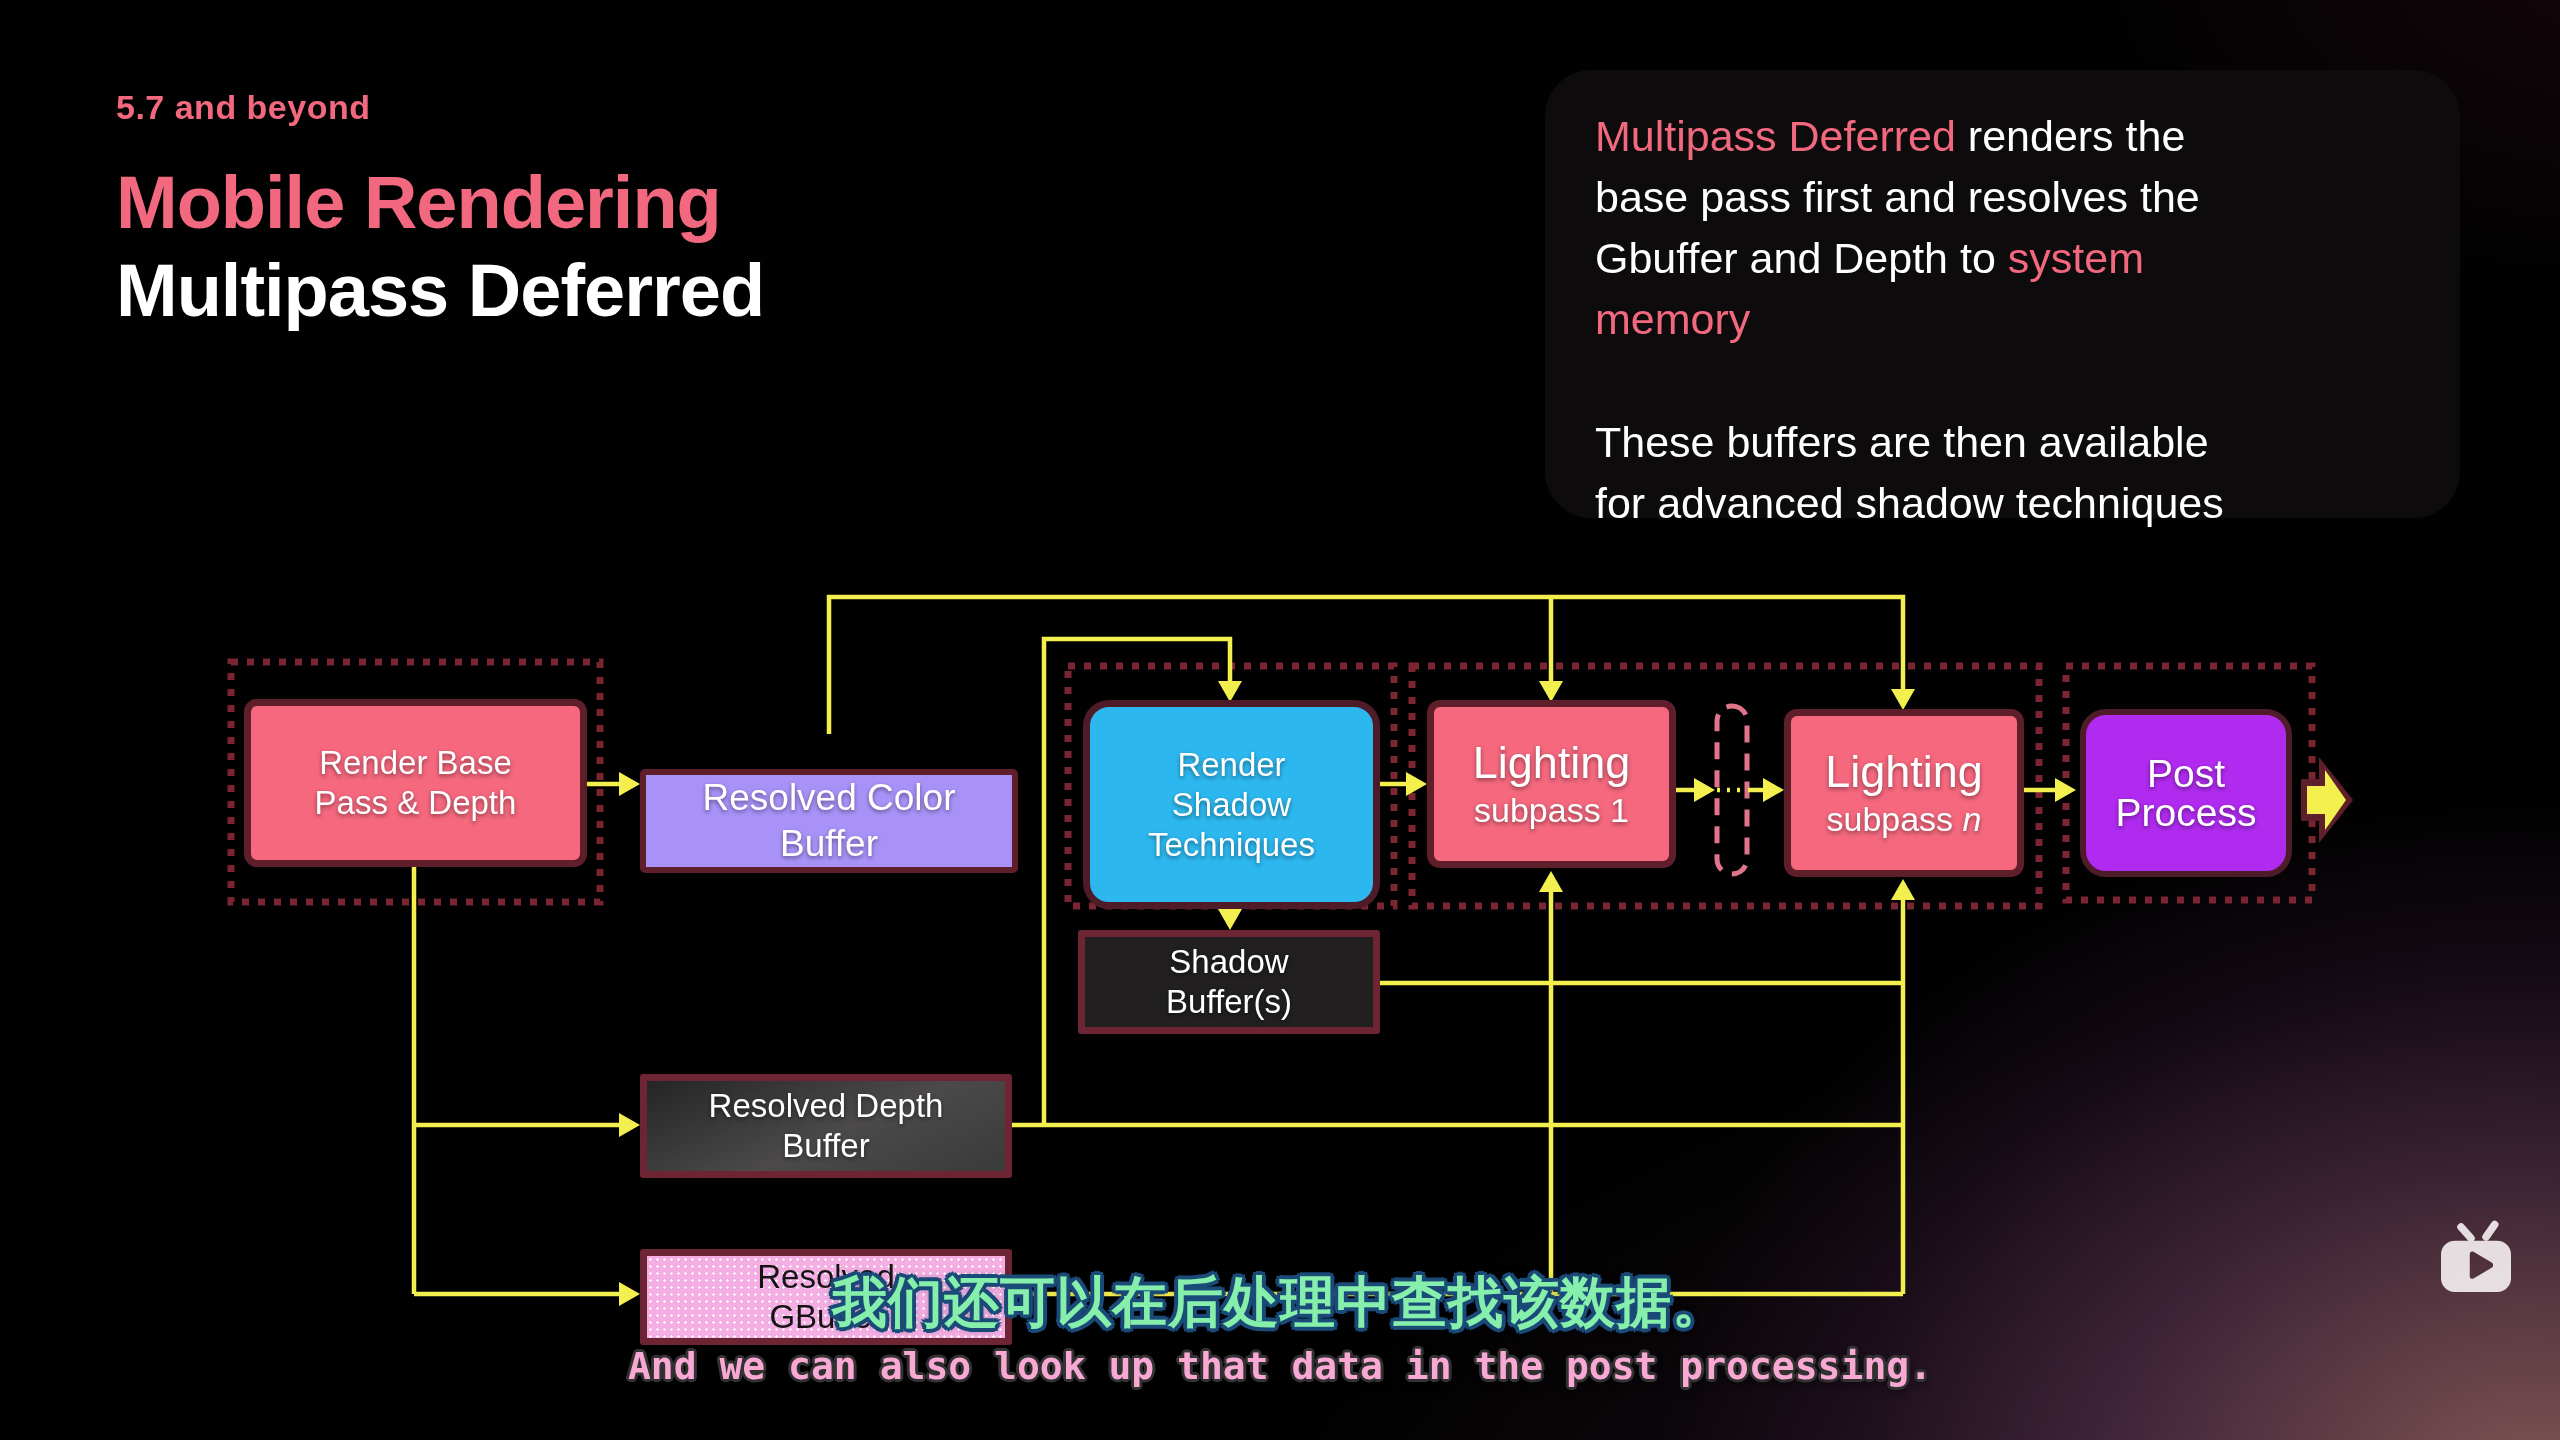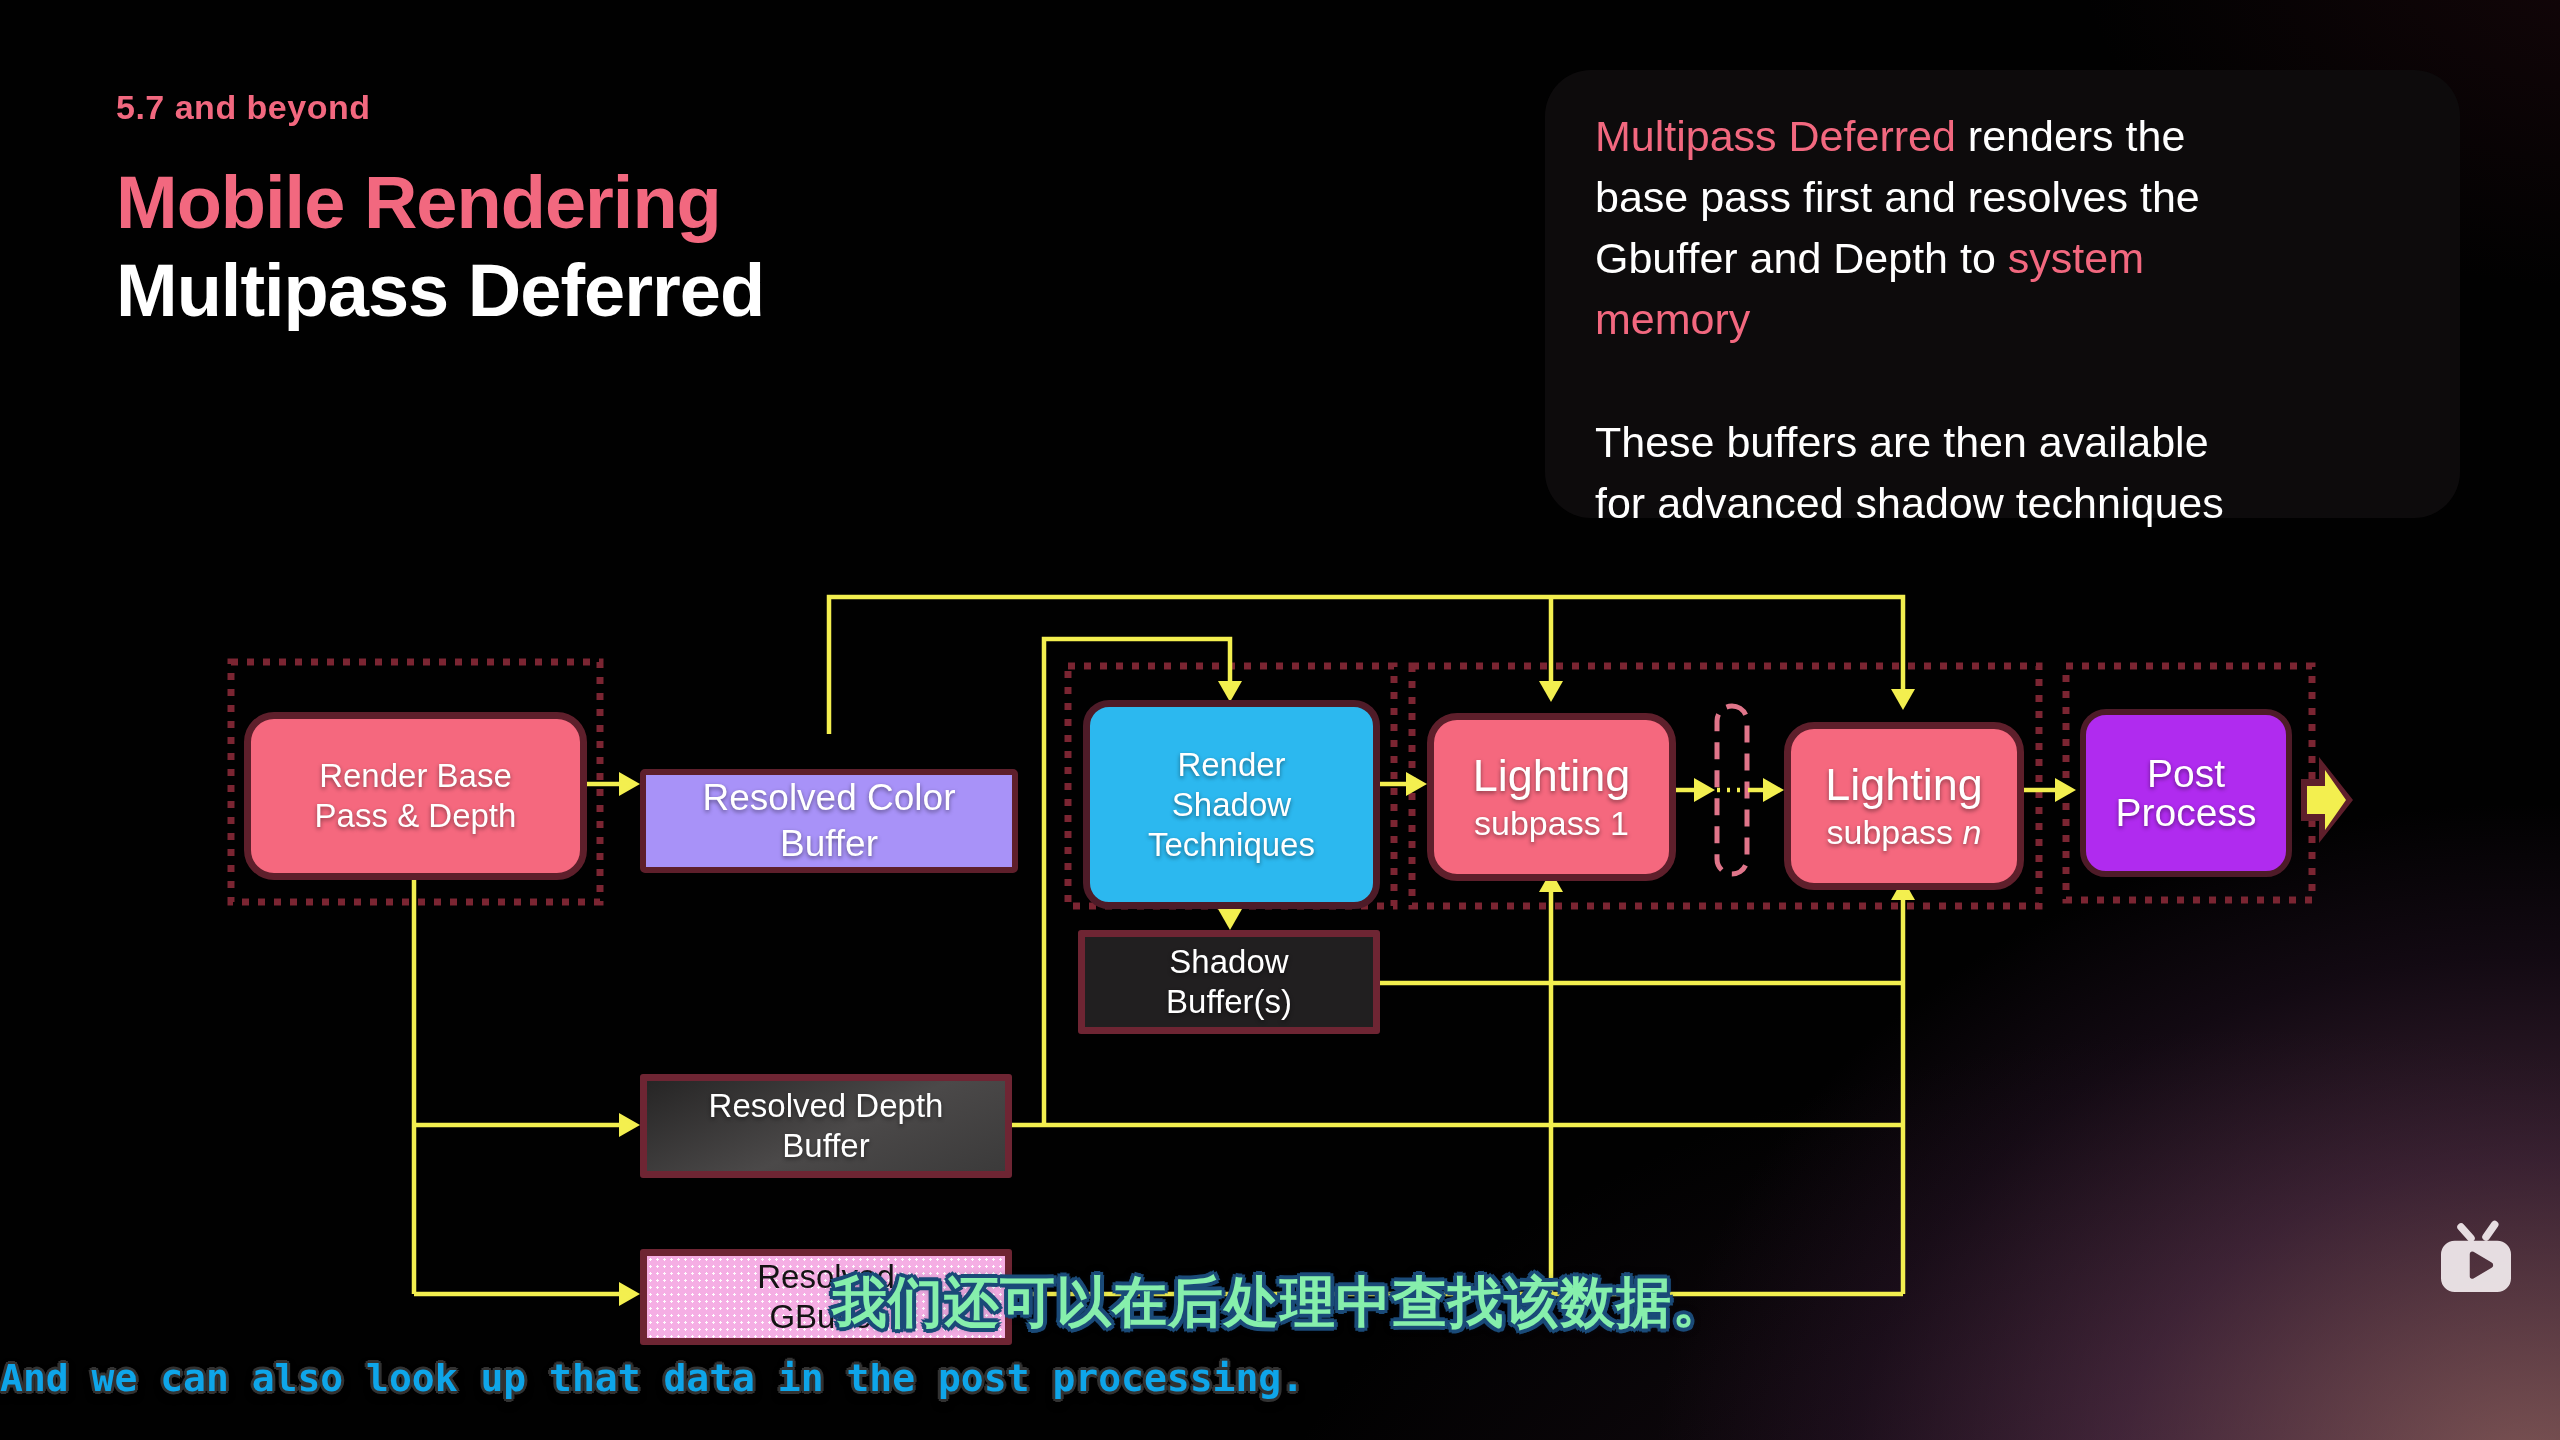--- a/index.html
+++ b/index.html
@@ -34,21 +34,21 @@
 
   
   .wires{position:absolute;left:0;top:0;z-index:1;}
   .node{
     position:absolute;z-index:2;box-sizing:border-box;
     display:flex;align-items:center;justify-content:center;flex-direction:column;
     text-align:center;color:#fff;white-space:pre-line;
     font-size:33px;line-height:40px;font-weight:400;
     text-shadow:0 2px 4px rgba(0,0,0,.45);
   }
-  .n-pink{background:#F5687E;border:7px solid #5E1F2B;border-radius:30px;margin-top:13px;}
+  .n-pink{background:#F5687E;border:7px solid #5E1F2B;border-radius:13px;}
   .n-cyan{background:#2CB8EF;border:7px solid #4E1B28;border-radius:26px;}
   .n-lav{background:#A892F8;border:6px solid #5E1F2B;border-radius:5px;font-size:37px;line-height:46px;}
   .n-violet{background:#B02BEF;border:6px solid #4E1B28;border-radius:26px;font-size:39px;line-height:39px;}
   .n-dark{background:#211F20;border:7px solid #6E2533;border-radius:3px;}
   .n-depth{background:linear-gradient(155deg,#262525 0%,#4b4949 55%,#3b3a3a 100%);border:7px solid #6E2533;border-radius:3px;}
   .n-gbuf{
     background-color:#F5AEE4;
     background-image:radial-gradient(rgba(255,255,255,.95) 1.3px, rgba(255,255,255,0) 1.4px);
     background-size:7px 7px;
     border:7px solid #6E2533;border-radius:3px;
@@ -61,28 +61,27 @@
   
   .sub-cn{
     position:absolute;left:0;right:0;top:1266px;z-index:5;text-align:center;
     font-size:55px;font-weight:700;color:#86efac;letter-spacing:1px;
     text-shadow:
       -4px 0 0 #1A4A78, 4px 0 0 #1A4A78, 0 -4px 0 #1A4A78, 0 4px 0 #1A4A78,
       -3px -3px 0 #1A4A78, 3px 3px 0 #1A4A78, -3px 3px 0 #1A4A78, 3px -3px 0 #1A4A78,
       0 0 10px rgba(10,30,60,.6);
   }
   .sub-en{
-    position:absolute;left:0;right:0;top:1344px;z-index:5;text-align:left;
+    position:absolute;left:0;right:0;top:1344px;z-index:5;text-align:center;
     font-family:"DejaVu Sans Mono",monospace;
-    font-size:38px;font-weight:700;color:#0ea5e9;
+    font-size:38px;font-weight:700;color:#f9a8d4;
     text-shadow:
       -3px 0 0 #323232, 3px 0 0 #323232, 0 -3px 0 #323232, 0 3px 0 #323232,
       -2px -2px 0 #323232, 2px 2px 0 #323232, -2px 2px 0 #323232, 2px -2px 0 #323232,
       0 4px 8px rgba(0,0,0,.8);
-    margin-top: 12px;
   }
 
   
   .tv{position:absolute;left:2436px;top:1218px;z-index:6;opacity:.96;}
 </style>
 </head>
 <body>
 
 <div class="stage">
   <div class="bg"></div>

